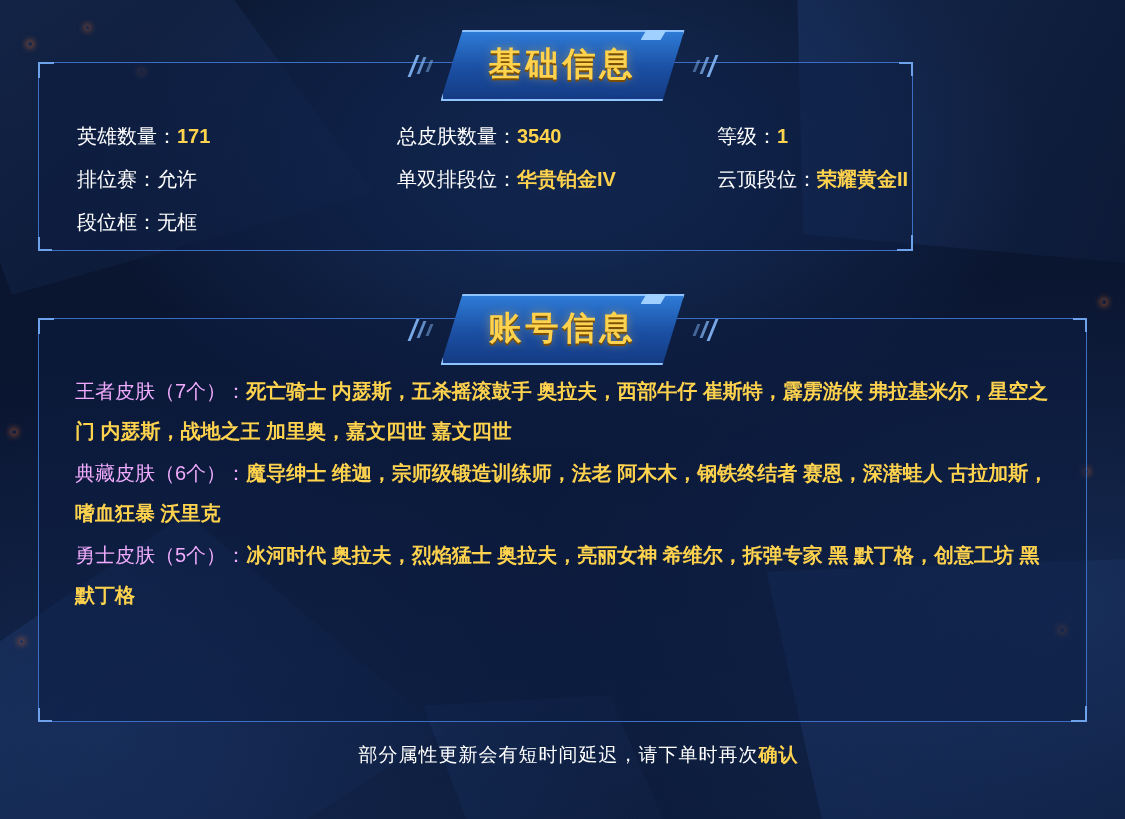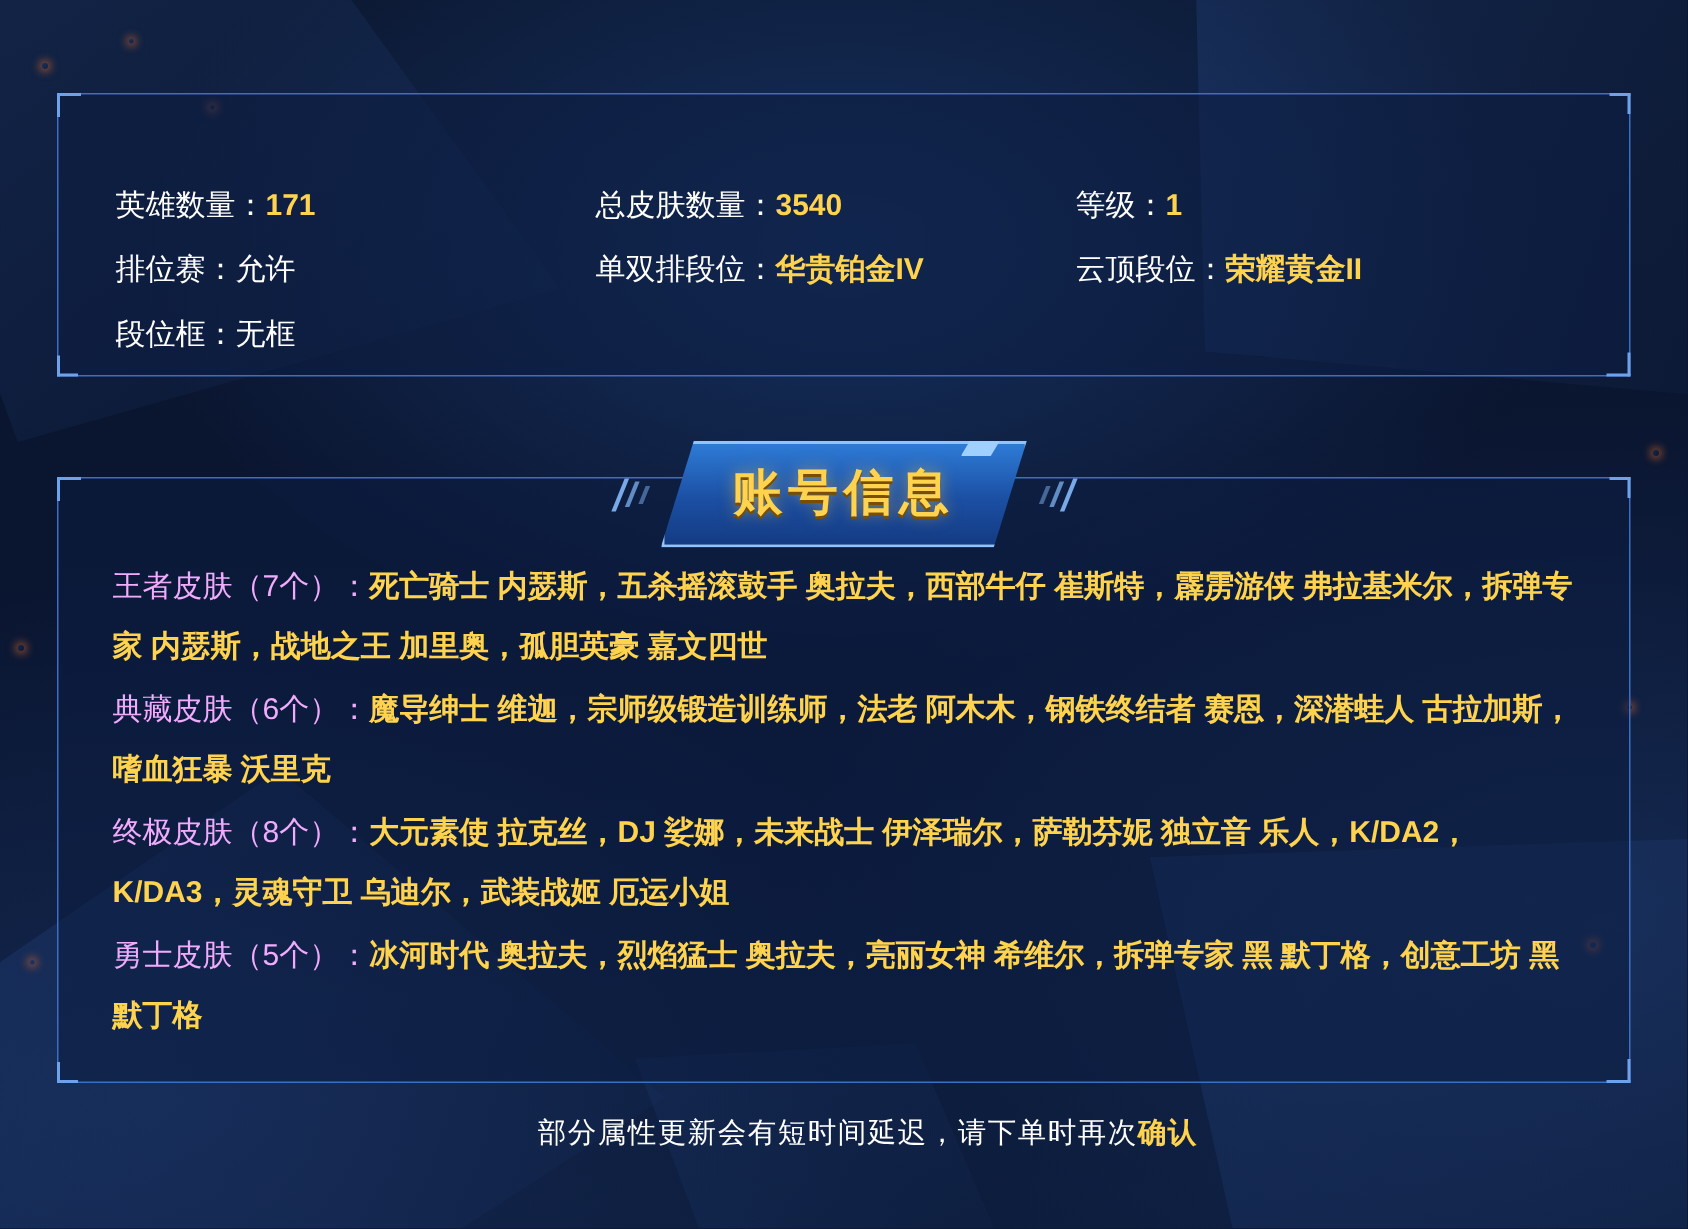--- a/index.html
+++ b/index.html
@@ -63,21 +63,21 @@
     border: 0 solid #6ea2ea;
   }
   .panel::before { left: -1px; top: -1px; border-left-width: 2px; border-top-width: 2px; }
   .panel::after  { right: -1px; bottom: -1px; border-right-width: 2px; border-bottom-width: 2px; }
   .corner-tr, .corner-bl {
     position: absolute; width: 14px; height: 14px; border: 0 solid #6ea2ea;
   }
   .corner-tr { right: -1px; top: -1px; border-right-width: 2px; border-top-width: 2px; }
   .corner-bl { left: -1px; bottom: -1px; border-left-width: 2px; border-bottom-width: 2px; }
 
-  #panel-basic { left: 38px; top: 62px; width: 1049px; height: 189px; }
+  #panel-basic { left: 38px; top: 62px; width: 875px; height: 189px; }
   #panel-account { left: 38px; top: 318px; width: 1049px; height: 404px; }
 
   
   .banner {
     position: absolute;
     left: 50%;
     transform: translateX(-50%);
     display: flex;
     align-items: center;
     gap: 10px;
@@ -206,34 +206,47 @@
       <div class="field">
         <span class="label">云顶段位：</span><span class="value">荣耀黄金II</span>
       </div>
       <div class="field">
         <span class="label">段位框：</span><span class="value plain">无框</span>
       </div>
       <div></div>
     </div>
   </div>
 
+  <div class="banner" id="banner-basic">
+    <div class="tick-group left">
+        <i></i>
+        <i></i>
+        <i></i>
+      </div>
+    <div class="banner-plate">
+      <span class="plate-notch"></span>
+      <span class="title-text">基础信息</span>
+    </div>
+    <div class="tick-group">
+        <i></i>
+        <i></i>
+        <i></i>
+      </div>
+  </div>
 
   <div class="panel" id="panel-account">
     <span class="corner-tr"></span>
     <span class="corner-bl"></span>
 
     <div class="account-body">
       <div class="acc-line">
-        <span class="cat">王者皮肤（7个）：</span><span class="items">死亡骑士 内瑟斯，五杀摇滚鼓手 奥拉夫，西部牛仔 崔斯特，霹雳游侠 弗拉基米尔，拆弹专家 内瑟斯，战地之王 加里奥，孤胆英豪 嘉文四世</span>
+        <span class="cat">王者皮肤（7个）：</span><span class="items">死亡骑士 内瑟斯，五杀摇滚鼓手 奥拉夫，西部牛仔 崔斯特，霹雳游侠 弗拉基米尔，星空之门 内瑟斯，战地之王 加里奥，嘉文四世 嘉文四世</span>
       </div>
       <div class="acc-line">
         <span class="cat">典藏皮肤（6个）：</span><span class="items">魔导绅士 维迦，宗师级锻造训练师，法老 阿木木，钢铁终结者 赛恩，深潜蛙人 古拉加斯，嗜血狂暴 沃里克</span>
-      </div>
-      <div class="acc-line">
-        <span class="cat">终极皮肤（8个）：</span><span class="items">大元素使 拉克丝，DJ 娑娜，未来战士 伊泽瑞尔，萨勒芬妮 独立音 乐人，K/DA2，K/DA3，灵魂守卫 乌迪尔，武装战姬 厄运小姐</span>
       </div>
       <div class="acc-line">
         <span class="cat">勇士皮肤（5个）：</span><span class="items">冰河时代 奥拉夫，烈焰猛士 奥拉夫，亮丽女神 希维尔，拆弹专家 黑 默丁格，创意工坊 黑默丁格</span>
       </div>
     </div>
   </div>
 
   <div class="banner" id="banner-account">
     <div class="tick-group left">
         <i></i>

